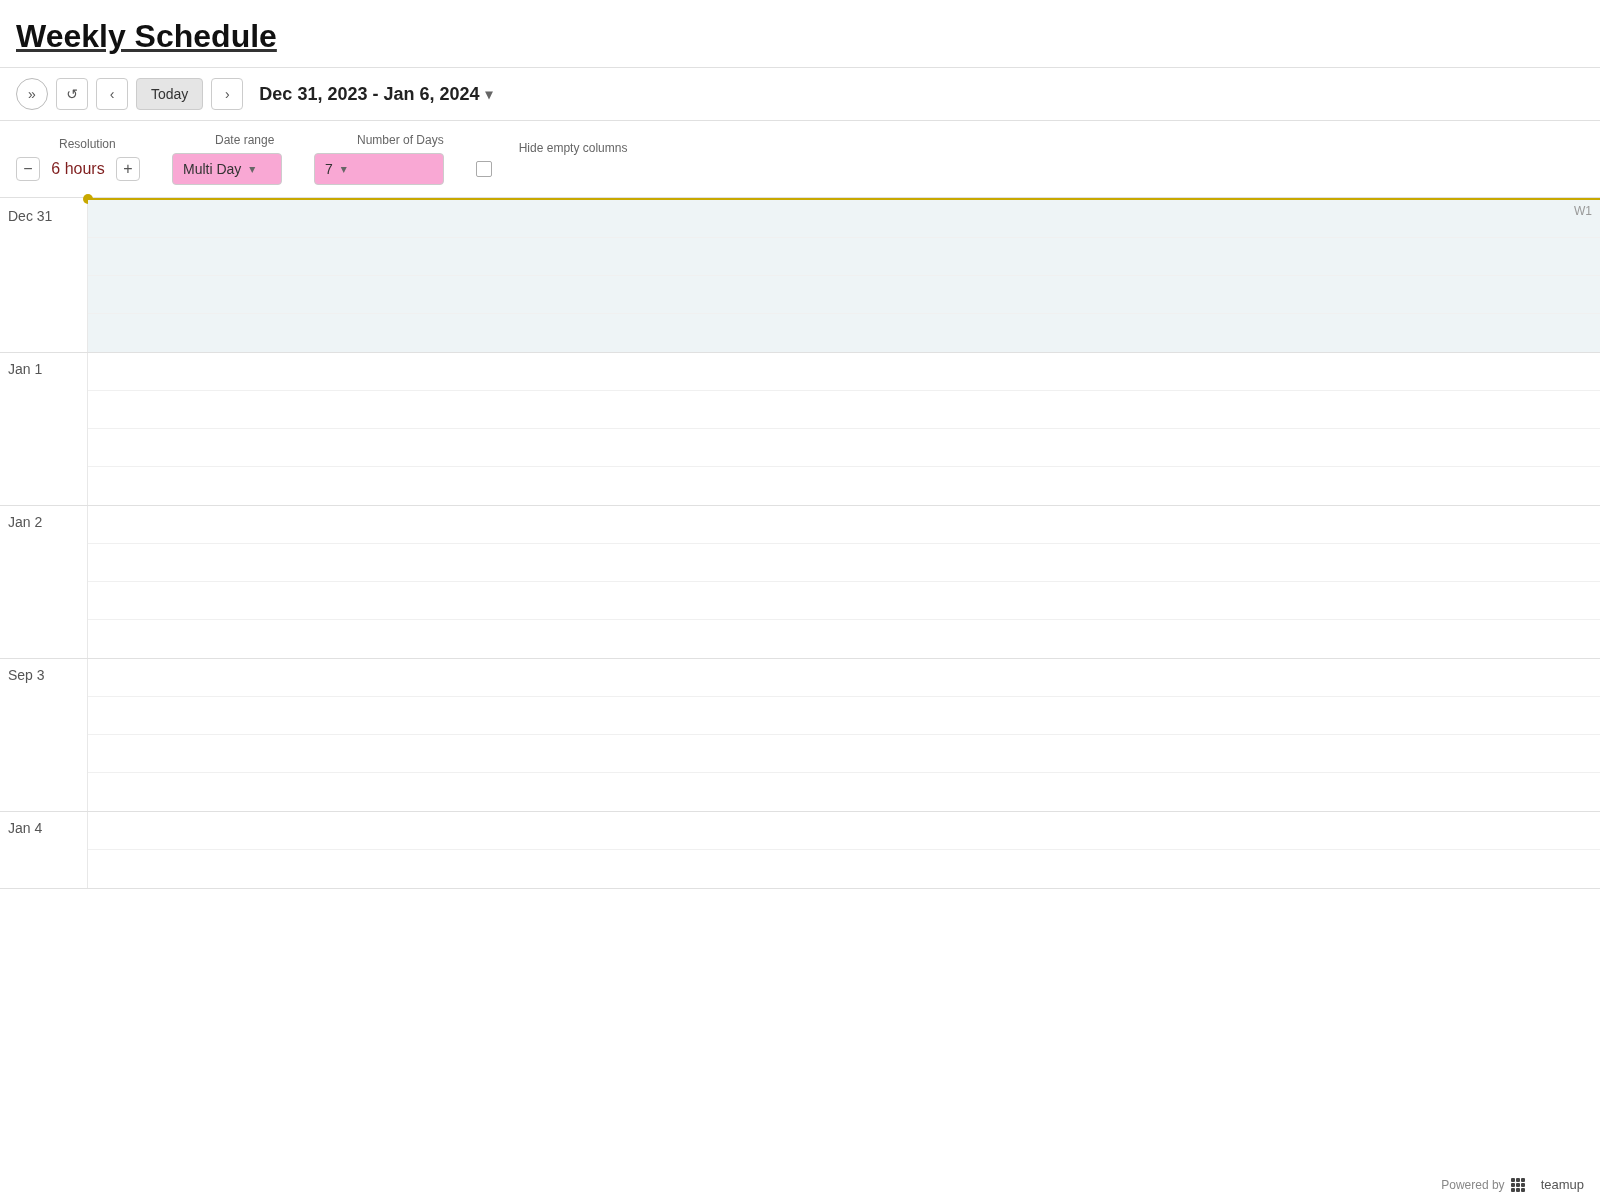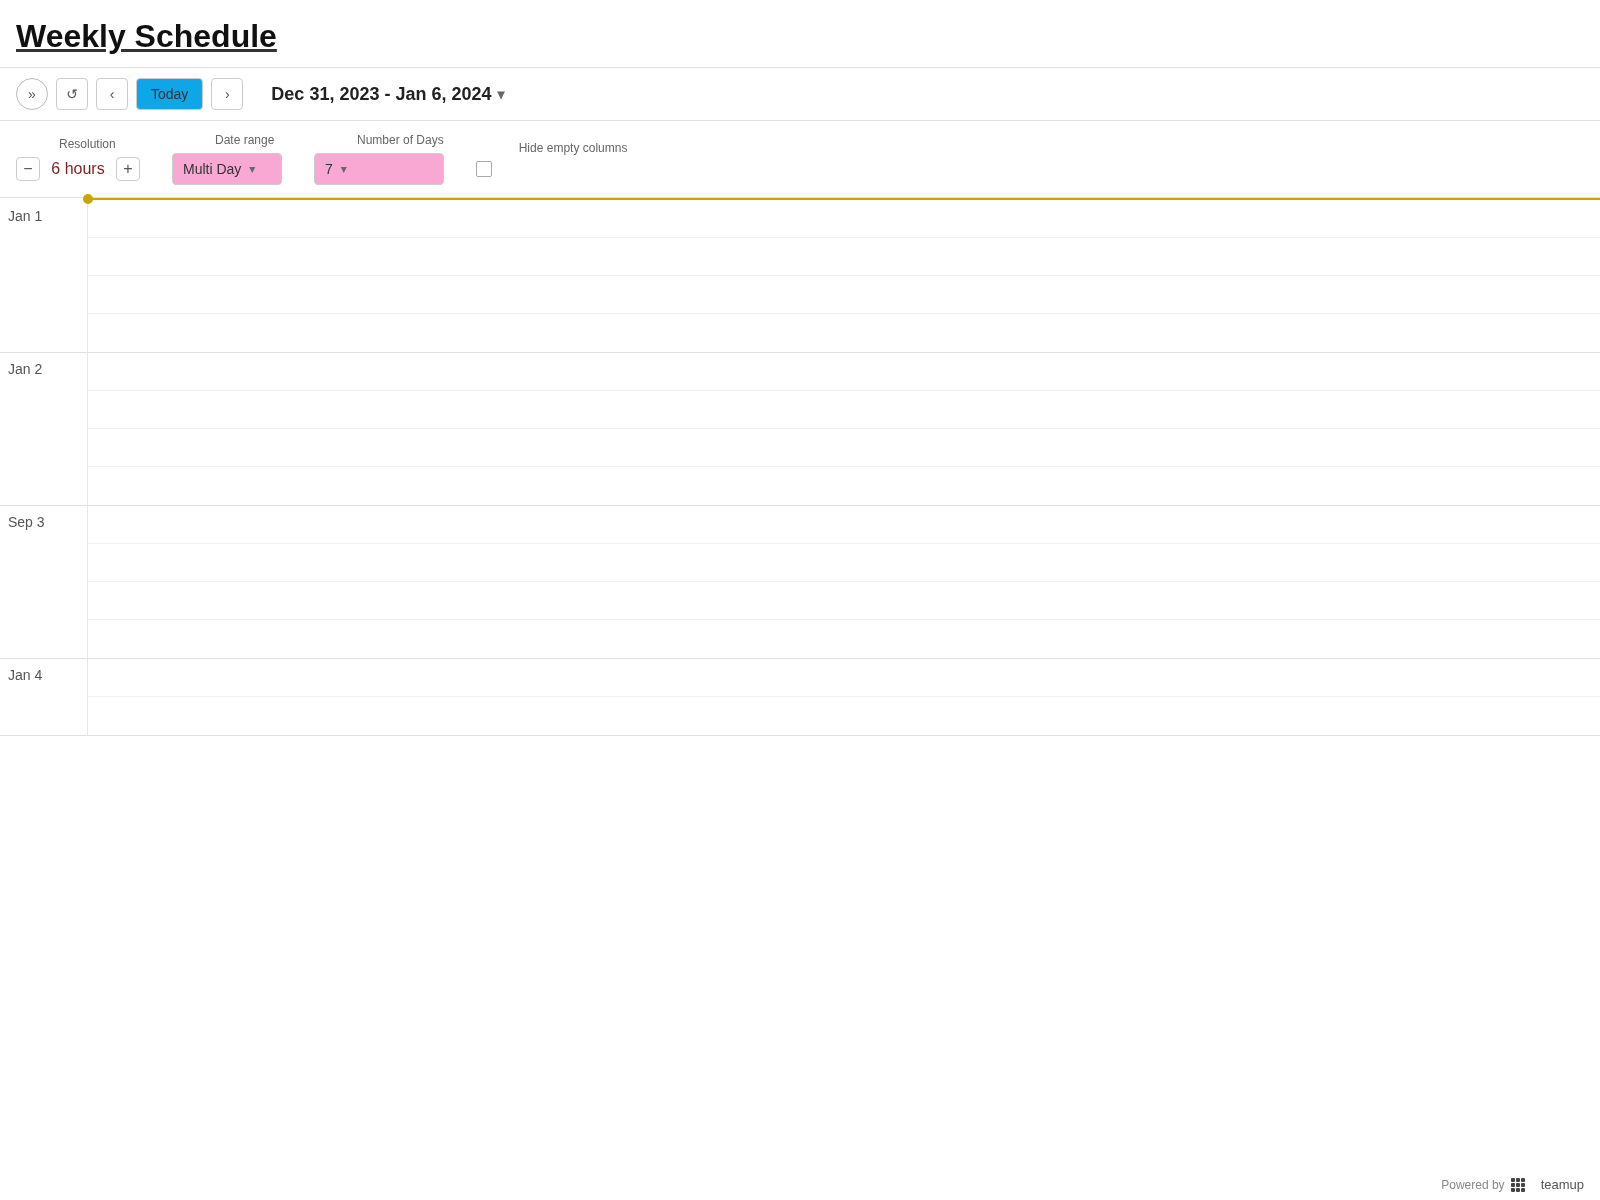--- a/index.html
+++ b/index.html
@@ -37,28 +37,28 @@
     }
     .expand-btn {
       border-radius: 50%;
       border: 1px solid #bbb;
     }
     .today-btn {
       padding: 0 14px;
       height: 32px;
       border: 1px solid #ccc;
       border-radius: 4px;
-      background: #0ea5e9;
+      background: #e5e5e5;
       cursor: pointer;
       font-size: 14px;
       color: #333;
     }
     .date-range-display {
       display: flex; align-items: center; gap: 6px;
-      margin-left: 20px;
+      margin-left: 8px;
       font-size: 18px;
       font-weight: 600;
       color: #222;
       cursor: pointer;
     }
     .dropdown-arrow {
       font-size: 14px;
       color: #666;
     }
 
@@ -264,20 +264,31 @@
 
 <div class="calendar-area">
 
   <div style="position:relative; height:2px; margin:0;">
     <div class="time-indicator">
       <div class="time-indicator-dot"></div>
     </div>
   </div>
 
   <div id="calendar-rows">
+      <div class="day-row current">
+        <div class="day-label">Dec 31</div>
+        <div class="day-content">
+          <div class="day-sub-row">
+            <span class="week-label">W1</span>
+          </div>
+          <div class="day-sub-row"></div>
+          <div class="day-sub-row"></div>
+          <div class="day-sub-row"></div>
+        </div>
+      </div>
       <div class="day-row">
         <div class="day-label">Jan 1</div>
         <div class="day-content">
           <div class="day-sub-row"></div>
           <div class="day-sub-row"></div>
           <div class="day-sub-row"></div>
           <div class="day-sub-row"></div>
         </div>
       </div>
       <div class="day-row">

